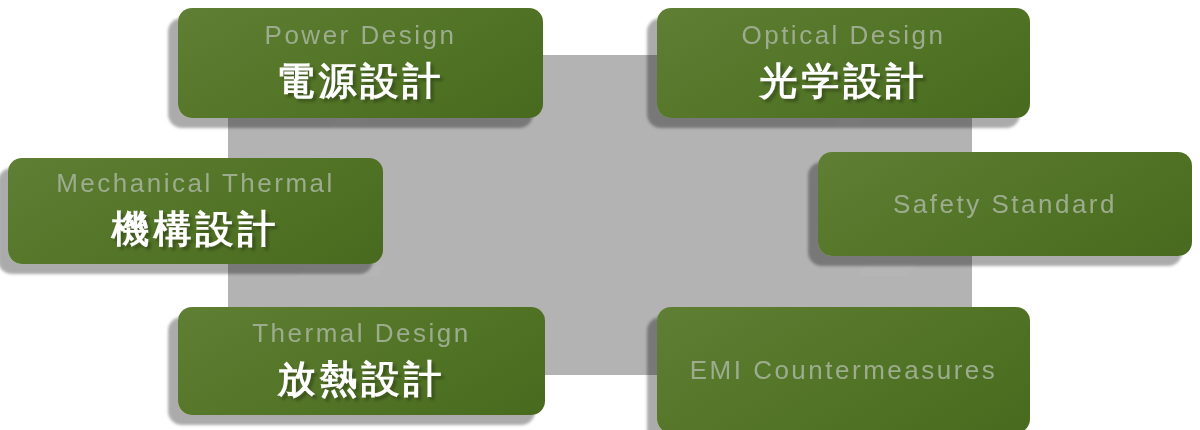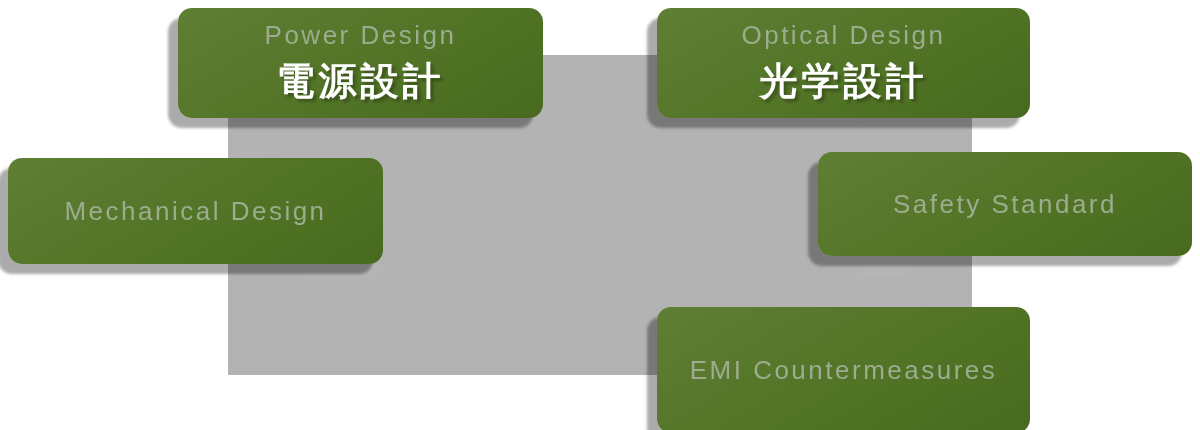--- a/index.html
+++ b/index.html
@@ -62,25 +62,30 @@
     <span class="en">Power Design</span>
     <span class="jp">電源設計</span>
   </div>
 
   <div class="box box-optical">
     <span class="en">Optical Design</span>
     <span class="jp">光学設計</span>
   </div>
 
   <div class="box box-mechanical">
-    <span class="en">Mechanical Design</span>
+    <span class="en">Mechanical Thermal</span>
+    <span class="jp">機構設計</span>
   </div>
 
   <div class="box box-safety">
     <span class="en">Safety Standard</span>
   </div>
 
+  <div class="box box-thermal">
+    <span class="en">Thermal Design</span>
+    <span class="jp">放熱設計</span>
+  </div>
 
   <div class="box box-emc">
     <span class="en">EMI Countermeasures</span>
   </div>
 
 </div>
 
 </body></html>

